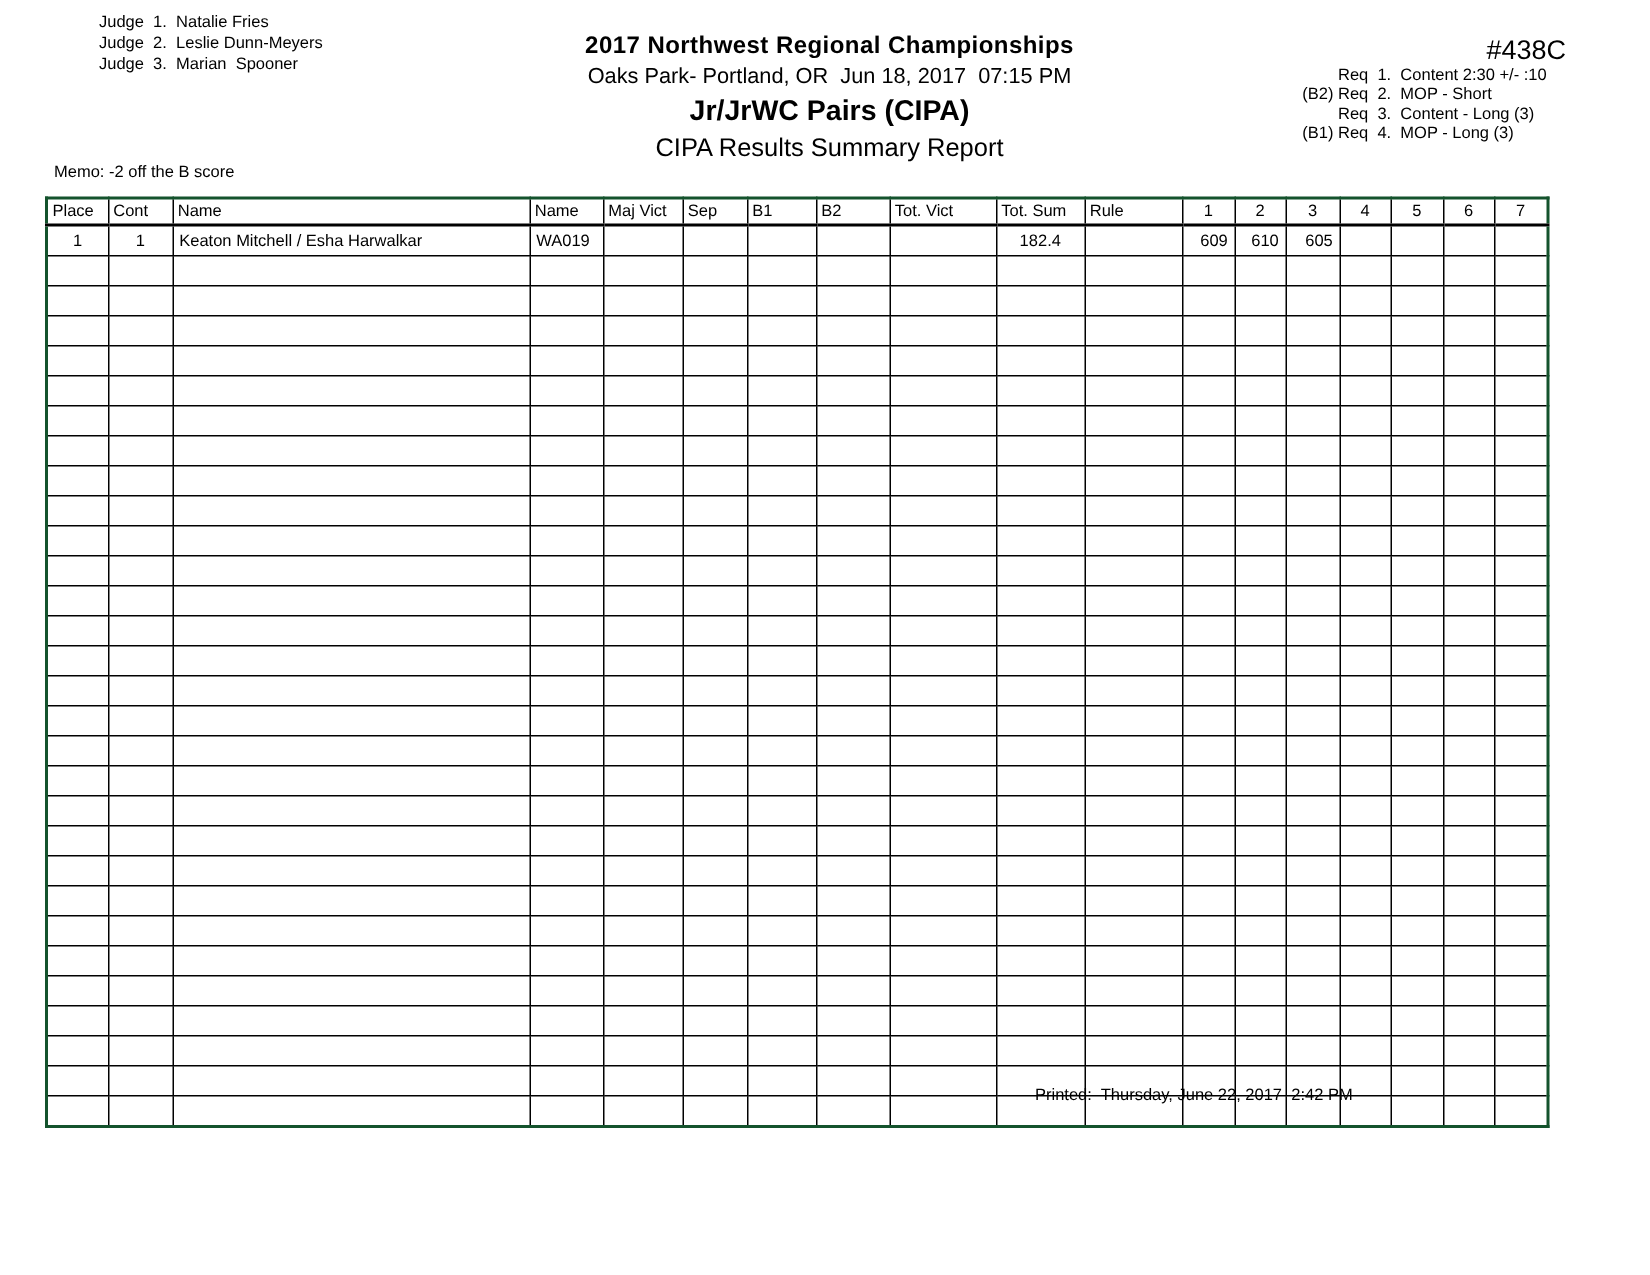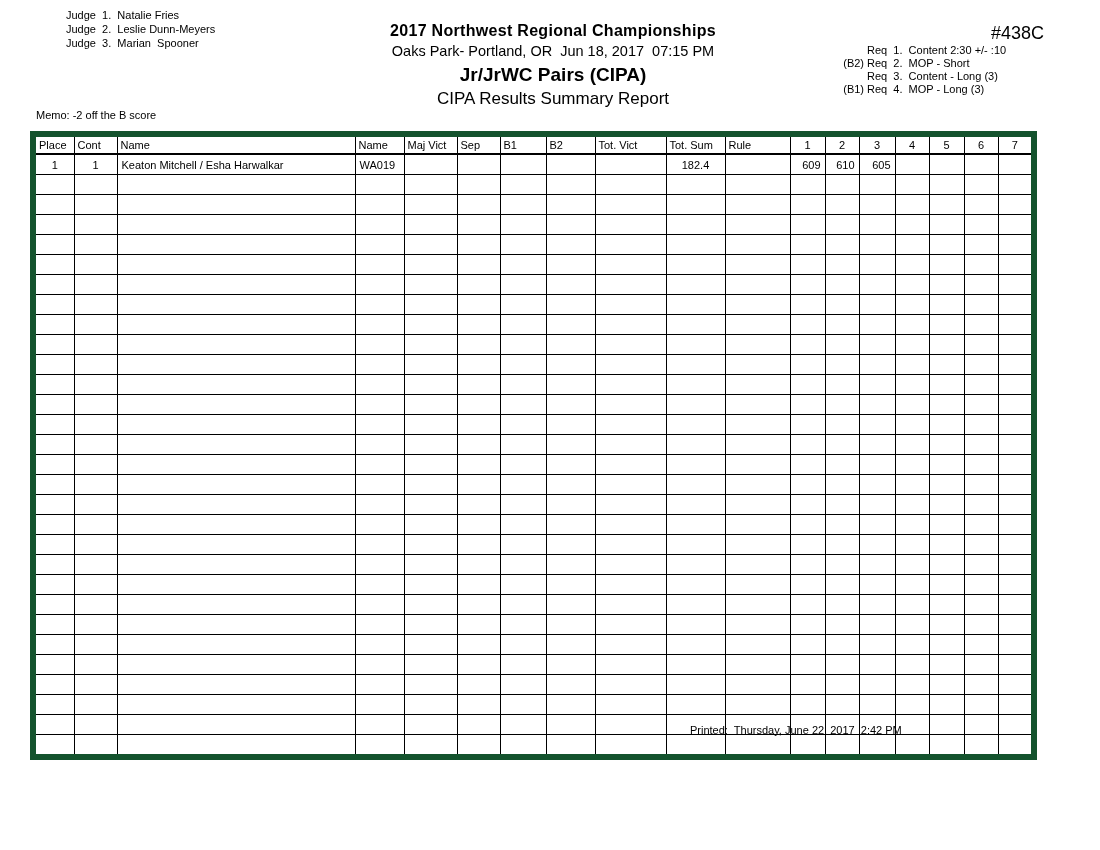--- a/index.html
+++ b/index.html
@@ -59,21 +59,21 @@
   
   .event-code {
     position: absolute;
     top: 23px;
     right: 56px;
     font-size: 18px;
     font-weight: normal;
   }
   .reqs {
     position: absolute;
-    left: 826px;
+    left: 851px;
     top: 44px;
     font-size: 11px;
     line-height: 13px;
   }
   .req-row { display: flex; }
   .req-prefix {
     width: 38px;
     text-align: right;
     white-space: pre;
     flex: 0 0 38px;
@@ -93,21 +93,21 @@
   }
 
   
   table.results {
     position: absolute;
     left: 30px;
     top: 131px;
     width: 1001px;
     border-collapse: collapse;
     table-layout: fixed;
-    border: 6px solid #14532d;
+    border: 2px solid #14532d;
   }
   .results th, .results td {
     border: 1px solid #000;
     font-size: 11px;
     font-weight: normal;
     padding: 0;
     vertical-align: middle;
     overflow: hidden;
     white-space: nowrap;
     height: 19px;

